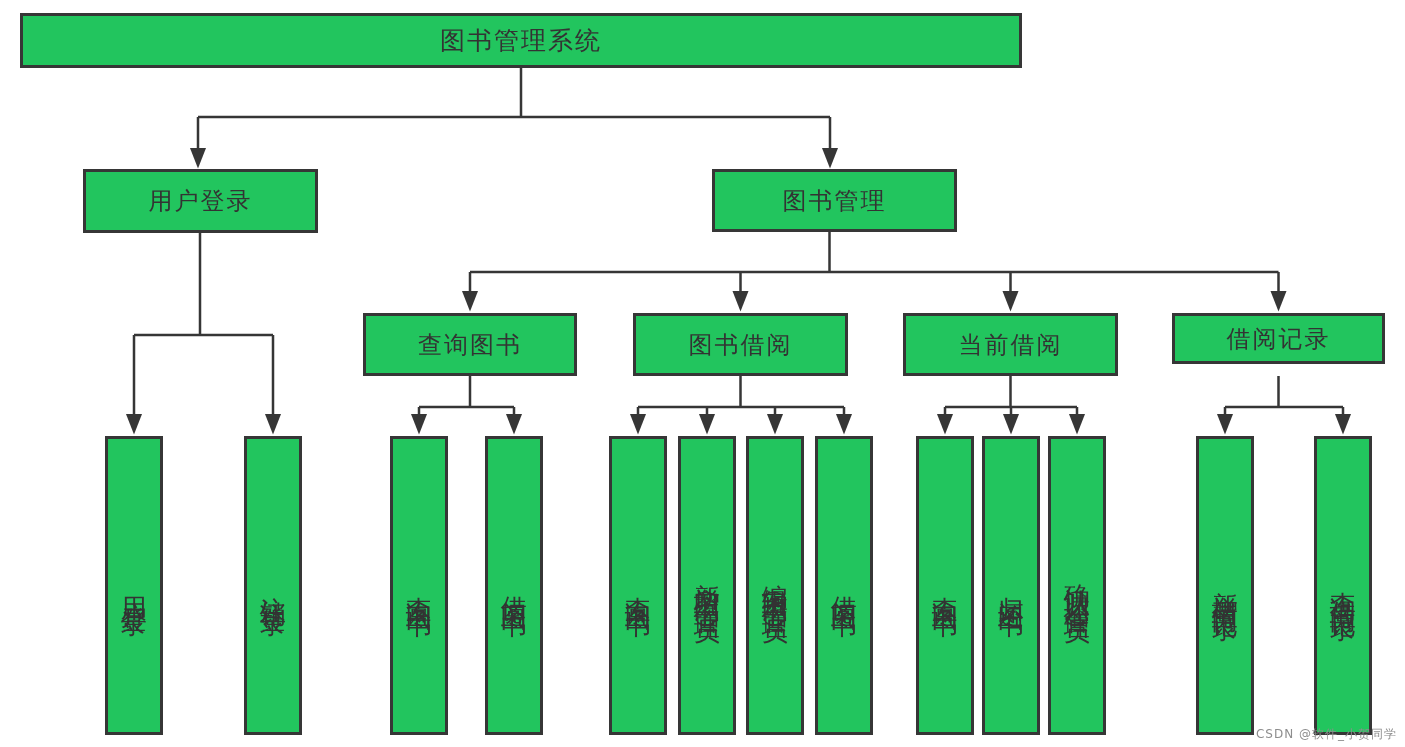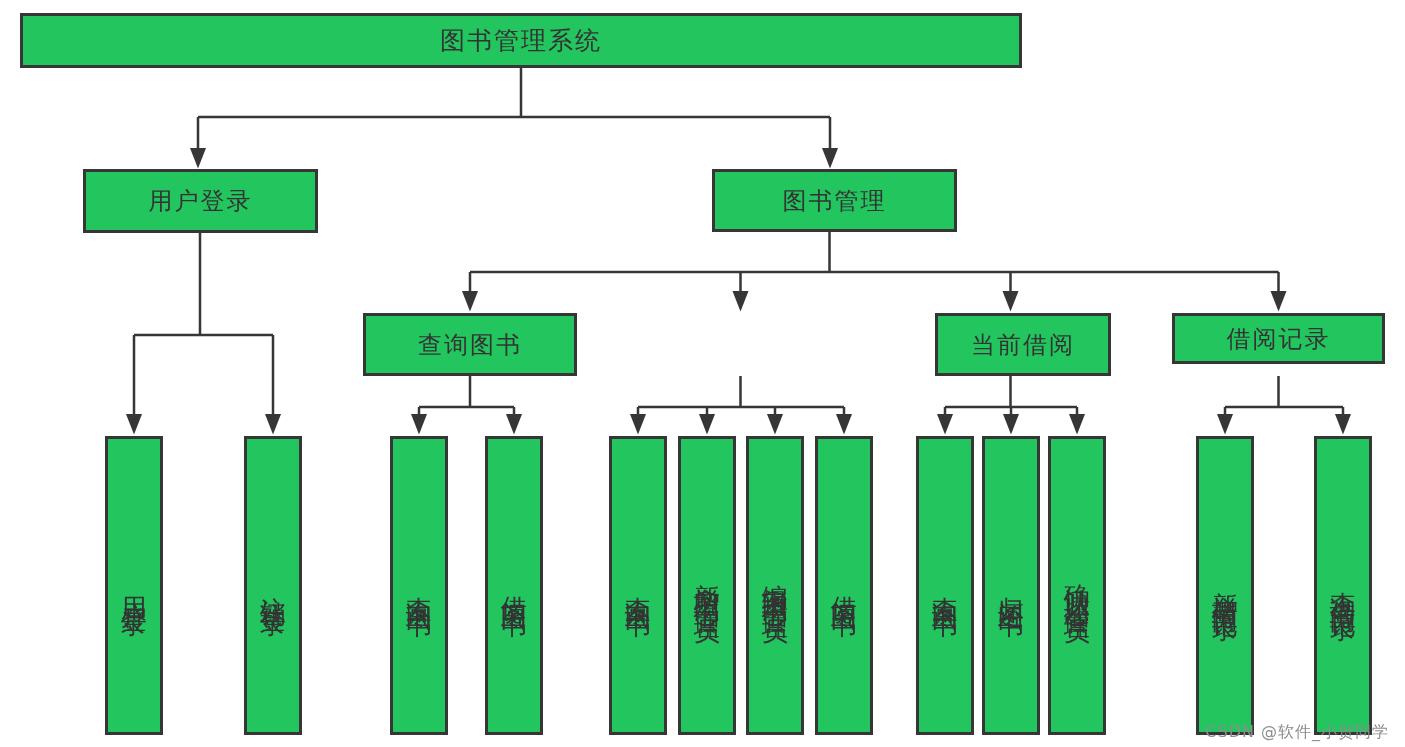--- a/index.html
+++ b/index.html
@@ -46,23 +46,23 @@
   }
   .vtext {
     writing-mode: vertical-rl;
     text-orientation: mixed;
     letter-spacing: 5px;
     line-height: 1.1;
     white-space: nowrap;
   }
   .watermark {
     position: absolute;
-    right: 16px;
+    right: 8px;
     bottom: 4px;
-    font-size: 16px;
+    font-size: 12px;
     letter-spacing: 1px;
     color: var(--wm, rgba(141, 141, 141, 0.8));
     white-space: nowrap;
   }
 </style>
 </head>
 <body>
 
 <div class="stage">
 
@@ -123,21 +123,24 @@
   <div class="node h-node" style="left:83px; top:169px; width:235px; height:64px;">
     <span>用户登录</span>
   </div>
   <div class="node h-node" style="left:712px; top:169px; width:245px; height:63px;">
     <span>图书管理</span>
   </div>
 
   <div class="node h-node" style="left:363px; top:313px; width:214px; height:63px;">
     <span>查询图书</span>
   </div>
-  <div class="node h-node" style="left:935px; top:313px; width:176px; height:63px;">
+  <div class="node h-node" style="left:633px; top:313px; width:215px; height:63px;">
+    <span>图书借阅</span>
+  </div>
+  <div class="node h-node" style="left:903px; top:313px; width:215px; height:63px;">
     <span>当前借阅</span>
   </div>
   <div class="node h-node" style="left:1172px; top:313px; width:213px; height:51px;">
     <span>借阅记录</span>
   </div>
 
   <div class="node leaf" style="left:105px; top:436px; width:58px; height:299px;">
     <span class="vtext">用户登录</span>
   </div>
   <div class="node leaf" style="left:244px; top:436px; width:58px; height:299px;">

